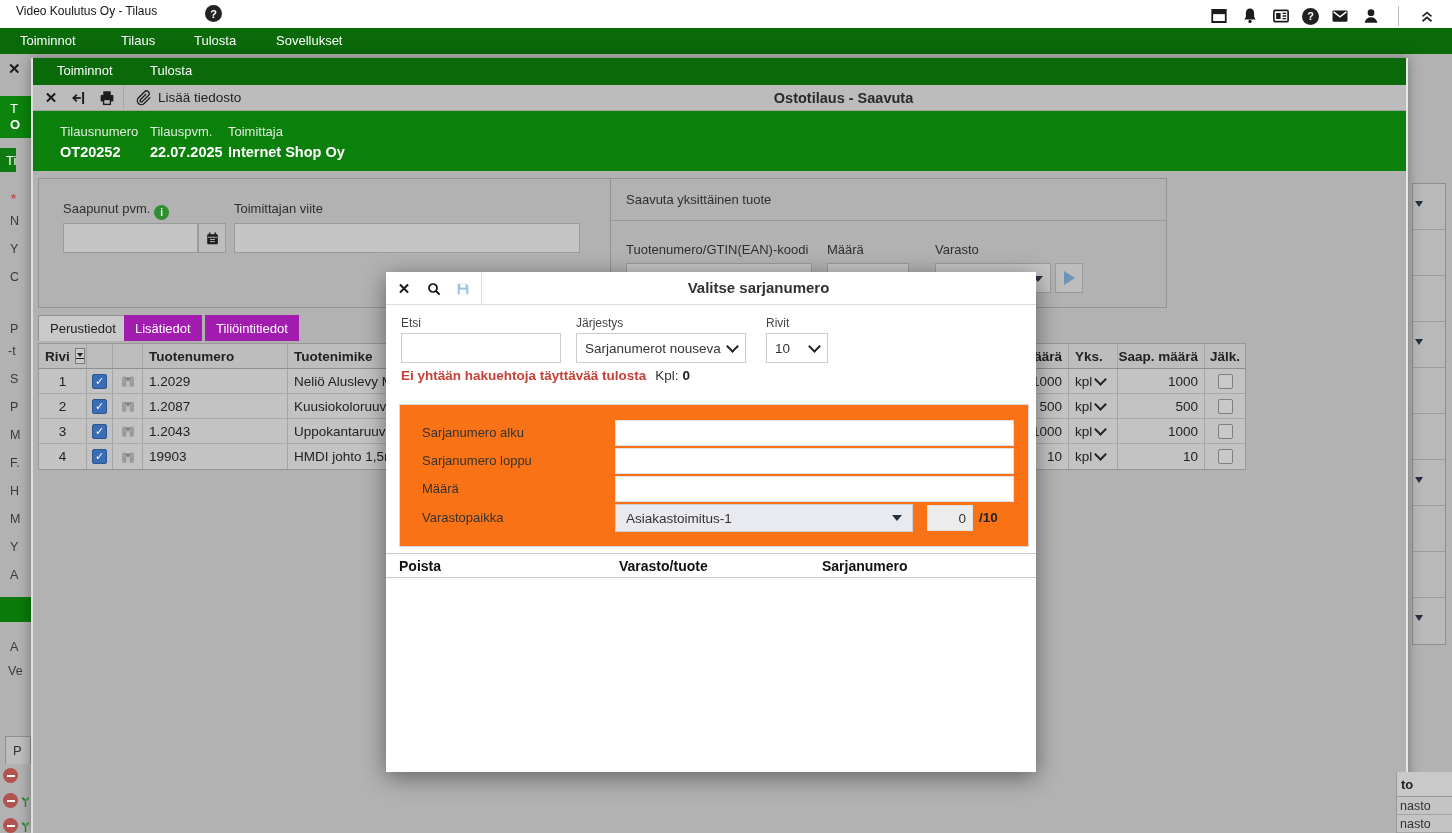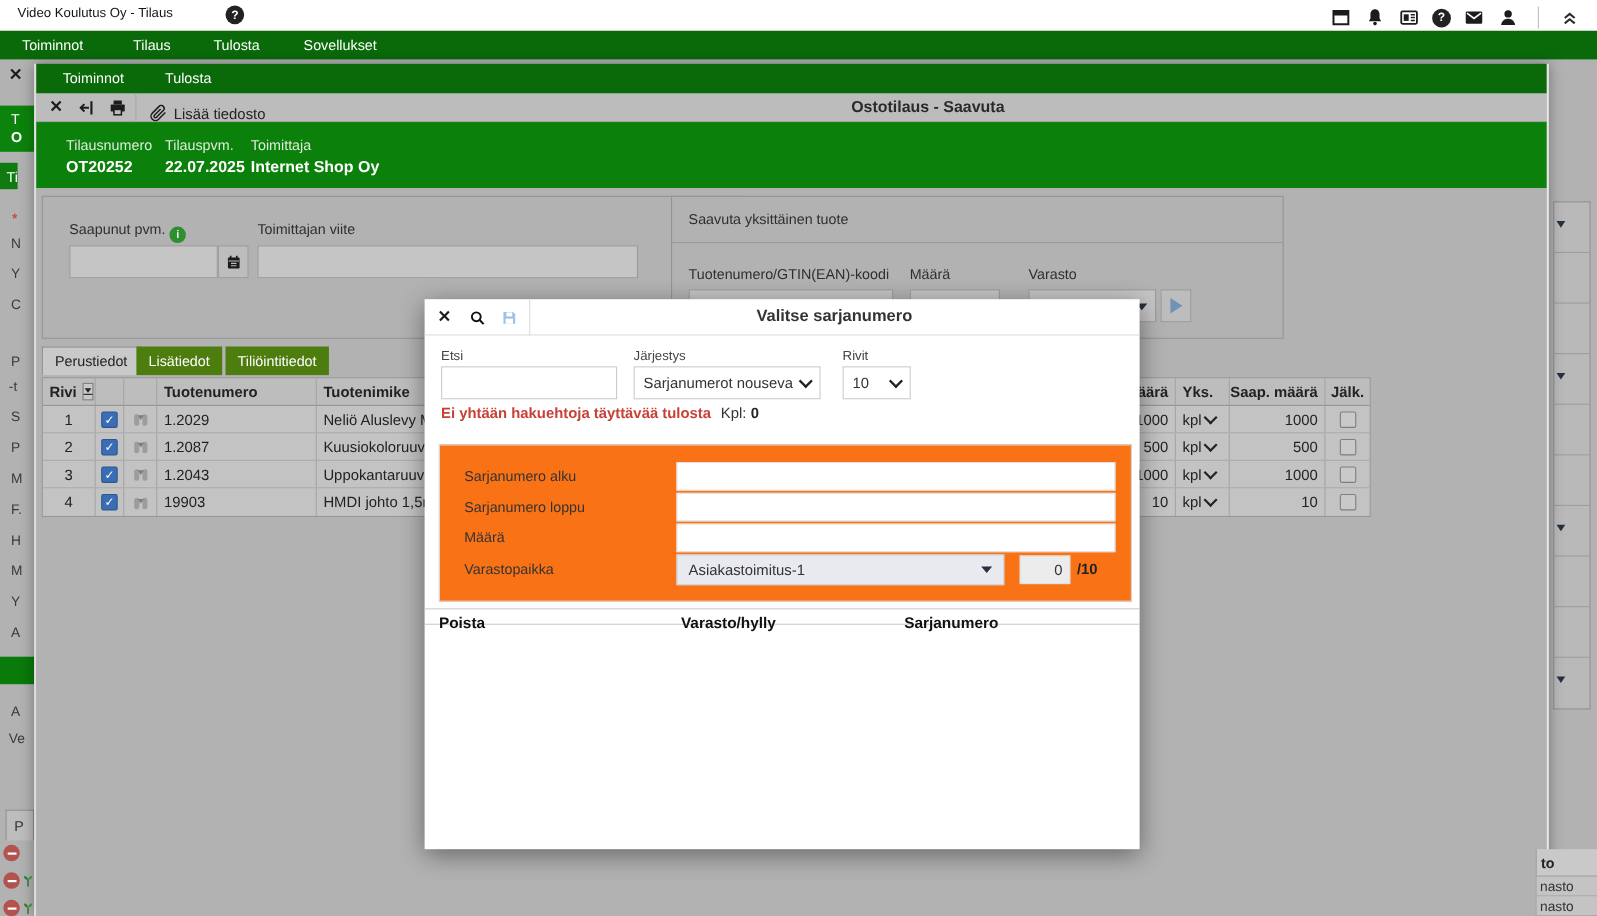--- a/index.html
+++ b/index.html
@@ -45,21 +45,21 @@
     display:flex;align-items:center;padding-left:3px;background:#c4c4c4;}
 
   
   .win2{left:31px;top:58px;width:1377px;height:775px;background:#b2b2b2;z-index:1;
     border-left:2px solid #dedede;border-right:2px solid #e6e6e6;box-shadow:0 0 12px rgba(0,0,0,.35);}
   .win2-menubar{left:0;top:0;width:1373px;height:27px;background:#0a6a0a;}
   .win2-toolbar{left:0;top:27px;width:1373px;height:26px;background:#bcbcbc;border-bottom:1px solid #a2a2a2;
     display:flex;align-items:center;}
   .ticon{display:flex;align-items:center;justify-content:center;width:28px;height:26px;cursor:pointer;}
   .tsep{width:1px;height:26px;background:#a8a8a8;margin:0 2px;}
-  .attach-btn{display:flex;align-items:flex-end;gap:6px;font-size:13.5px;color:#222;padding:0 10px;height:26px;cursor:pointer;}
+  .attach-btn{display:flex;align-items:center;gap:6px;font-size:13.5px;color:#222;padding:0 10px;height:26px;cursor:pointer;}
   .tb-title{position:absolute;left:248px;right:0;text-align:center;font-size:14.5px;font-weight:bold;color:#2a2a2a;}
   .xglyph{font-size:15px;font-weight:bold;color:#1a1a1a;line-height:1;}
 
   .greenhdr{left:0;top:53px;width:1373px;height:60px;background:#0b800b;}
   .gh-label{position:absolute;top:13px;color:#ddecdd;font-size:13px;}
   .gh-value{position:absolute;top:33px;color:#fff;font-size:14.5px;font-weight:bold;}
 
   .content{left:0;top:113px;width:1373px;height:662px;background:#b2b2b2;}
 
   .panel{position:absolute;border:1px solid #949494;background:#b2b2b2;}
@@ -71,21 +71,21 @@
   .dsel{position:absolute;background:#c5c5c5;border:1px solid #9b9b9b;height:30px;cursor:pointer;}
   .dsel .ftri{position:absolute;right:7px;top:12px;}
   .ftri{width:0;height:0;border-left:5px solid transparent;border-right:5px solid transparent;border-top:6px solid #26303e;}
   .play{width:0;height:0;border-top:7px solid transparent;border-bottom:7px solid transparent;border-left:11px solid #6f94b8;}
   .info-ic{display:inline-flex;width:15px;height:15px;border-radius:50%;background:#2f8f2f;color:#e8f2e8;
     font-size:10px;font-weight:bold;align-items:center;justify-content:center;vertical-align:-3px;}
 
   
   .tab{position:absolute;top:144px;height:26px;display:flex;align-items:center;padding:0 11px;font-size:13px;cursor:pointer;}
   .tab-active{background:#c9c9c9;border:1px solid #8f8f8f;border-bottom:none;color:#222;}
-  .tab-green{background:#4d7c0f;color:#fff;}
+  .tab-green{background:#a21caf;color:#fff;}
 
   
   .otable{position:absolute;left:5px;top:172px;width:1208px;border:1px solid #979797;font-size:13.5px;color:#222;}
   .orow{display:flex;height:25px;background:#c3c3c3;border-bottom:1px solid #a9a9a9;}
   .orow.head{background:#bdbdbd;font-weight:bold;border-bottom:1px solid #8f8f8f;}
   .orow:last-child{border-bottom:none;}
   .oc{display:flex;align-items:center;padding:0 6px;border-right:1px solid #a5a5a5;overflow:hidden;white-space:nowrap;}
   .oc.last{border-right:none;}
   .c-rivi{width:48px;justify-content:flex-start;gap:5px;}
   .orow:not(.head) .c-rivi{justify-content:center;}
@@ -121,21 +121,21 @@
   .m-msg .k{color:#333;}
   .m-msg .kv{color:#222;font-weight:bold;}
   .m-panel{position:absolute;left:13px;top:132px;width:630px;height:143px;border:1px solid #d9d9d9;background:#f97316;}
   .mp-label{position:absolute;left:22px;font-size:13px;color:#333;}
   .mp-input{position:absolute;left:215px;width:399px;height:26px;background:#fff;border:1px solid #e0e0e0;}
   .mp-select{position:absolute;left:215px;top:99px;width:298px;height:28px;background:#e9e9f0;border:1px solid #cfcfd6;
     font-size:13.5px;color:#333;display:flex;align-items:center;padding:0 10px;justify-content:space-between;cursor:pointer;}
   .mp-count{position:absolute;left:527px;top:100px;width:46px;height:26px;background:#ececec;border:1px solid #e0e0e0;
     font-size:13.5px;color:#333;display:flex;align-items:center;justify-content:flex-end;padding-right:6px;}
   .mp-max{position:absolute;left:579px;top:105px;font-size:13.5px;font-weight:bold;color:#222;}
-  .m-listhead{position:absolute;left:0;top:281px;width:100%;height:15px;border-top:1px solid #ccc;border-bottom:1px solid #ccc;}
+  .m-listhead{position:absolute;left:0;top:281px;width:100%;height:25px;border-top:1px solid #ccc;border-bottom:1px solid #ccc;}
   .mlh{position:absolute;top:4px;font-size:14px;font-weight:bold;color:#111;}
 </style>
 </head>
 <body>
 
 <div class="screen">
 
   <div class="abs titlebar">
     <span class="abs apptitle">Video Koulutus Oy - Tilaus</span>
     <span class="abs badge-dark" style="left:205px;top:5px;">?</span>
@@ -517,18 +517,18 @@
       <span class="mp-select">
         <span>Asiakastoimitus-1</span>
         <span class="ftri"></span>
       </span>
       <span class="mp-count">0</span>
       <span class="mp-max">/10</span>
     </div>
 
     <div class="m-listhead">
       <span class="mlh" style="left:13px;">Poista</span>
-      <span class="mlh" style="left:233px;">Varasto/hylly</span>
+      <span class="mlh" style="left:233px;">Varasto/tuote</span>
       <span class="mlh" style="left:436px;">Sarjanumero</span>
     </div>
   </div>
 
 </div>
 
 </body></html>

